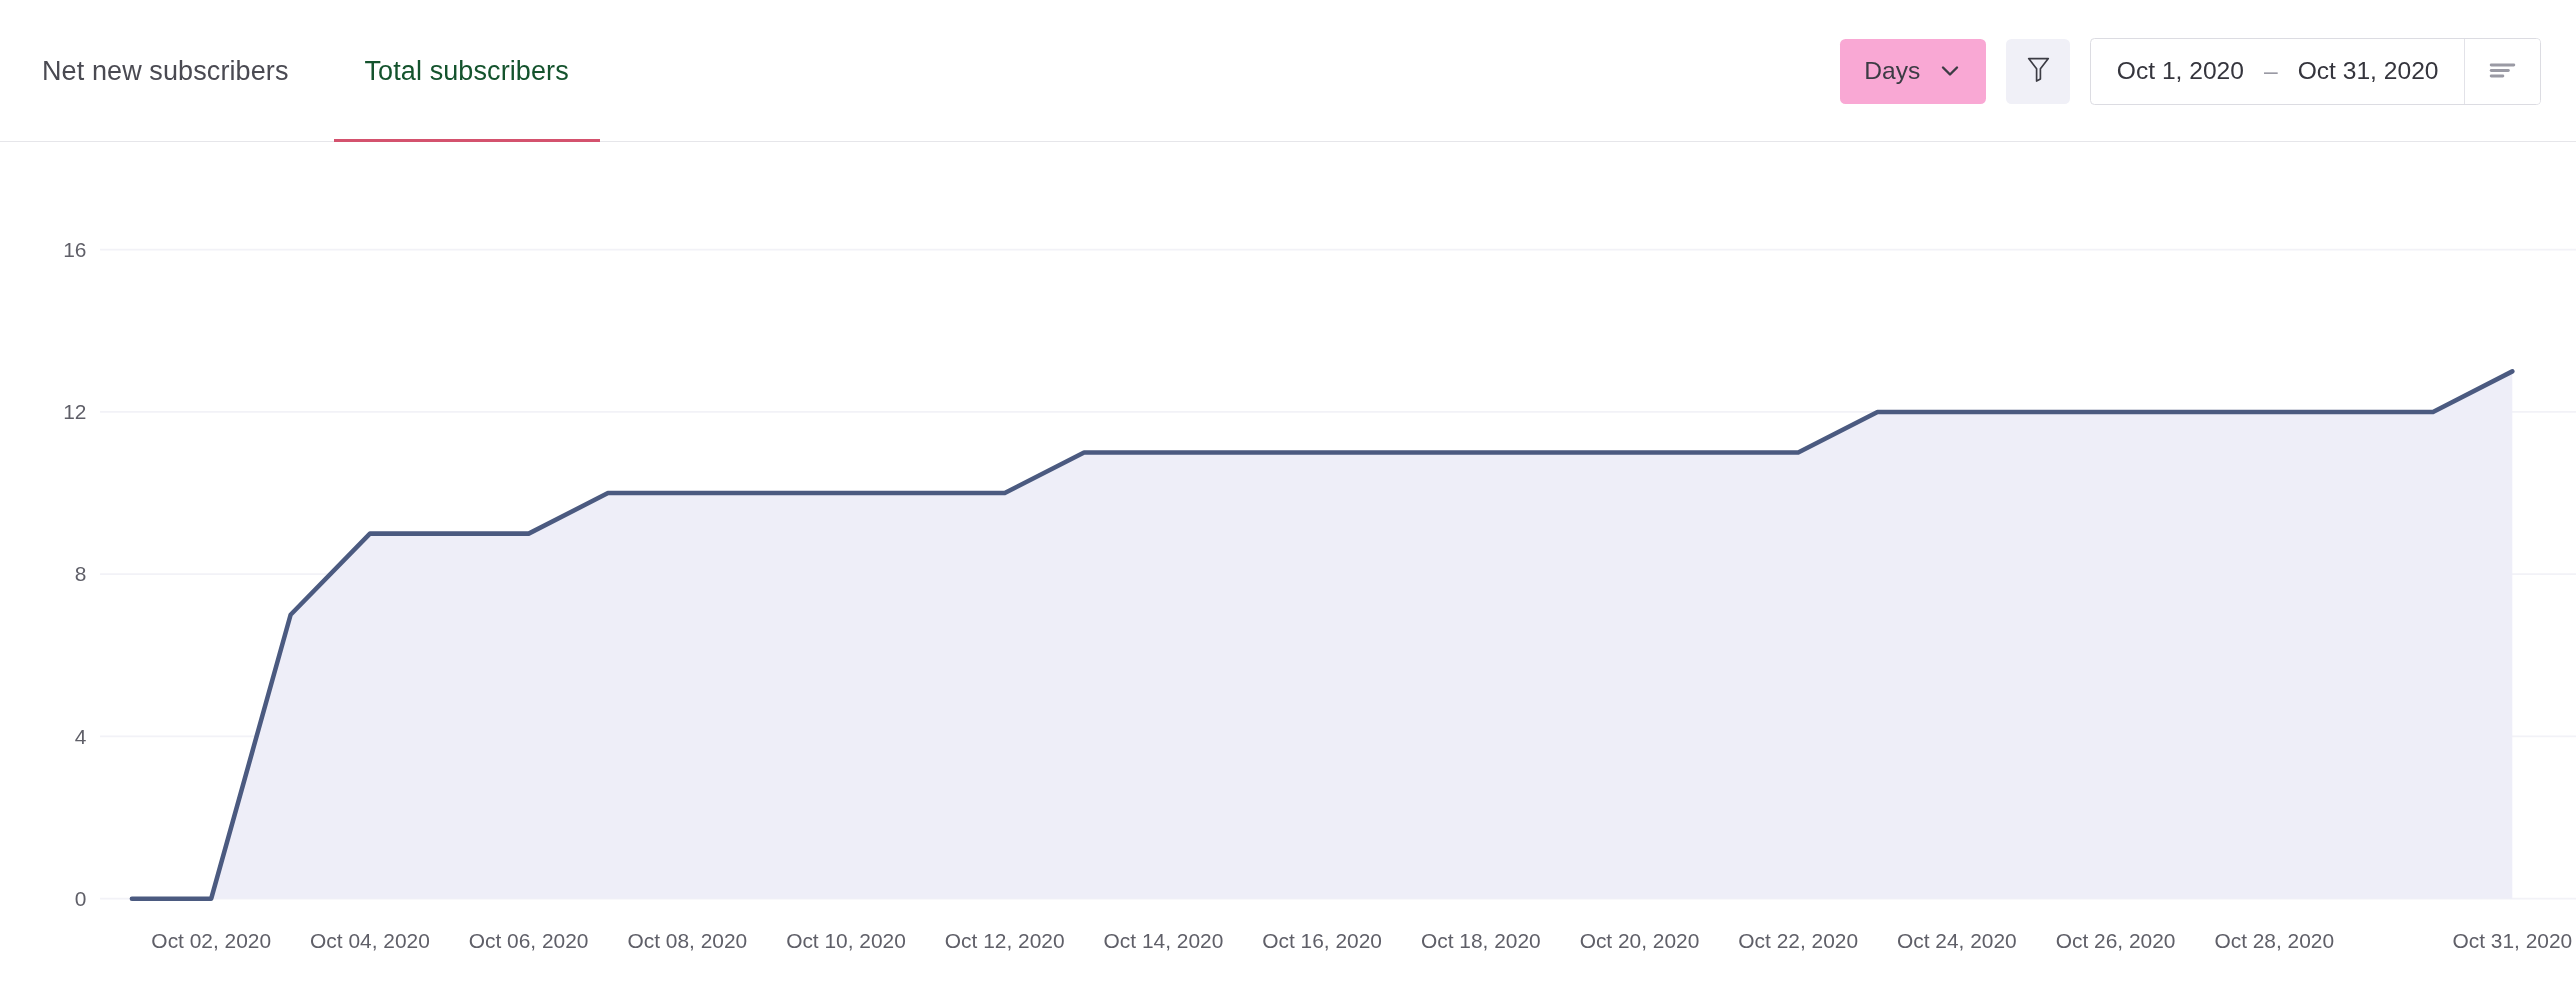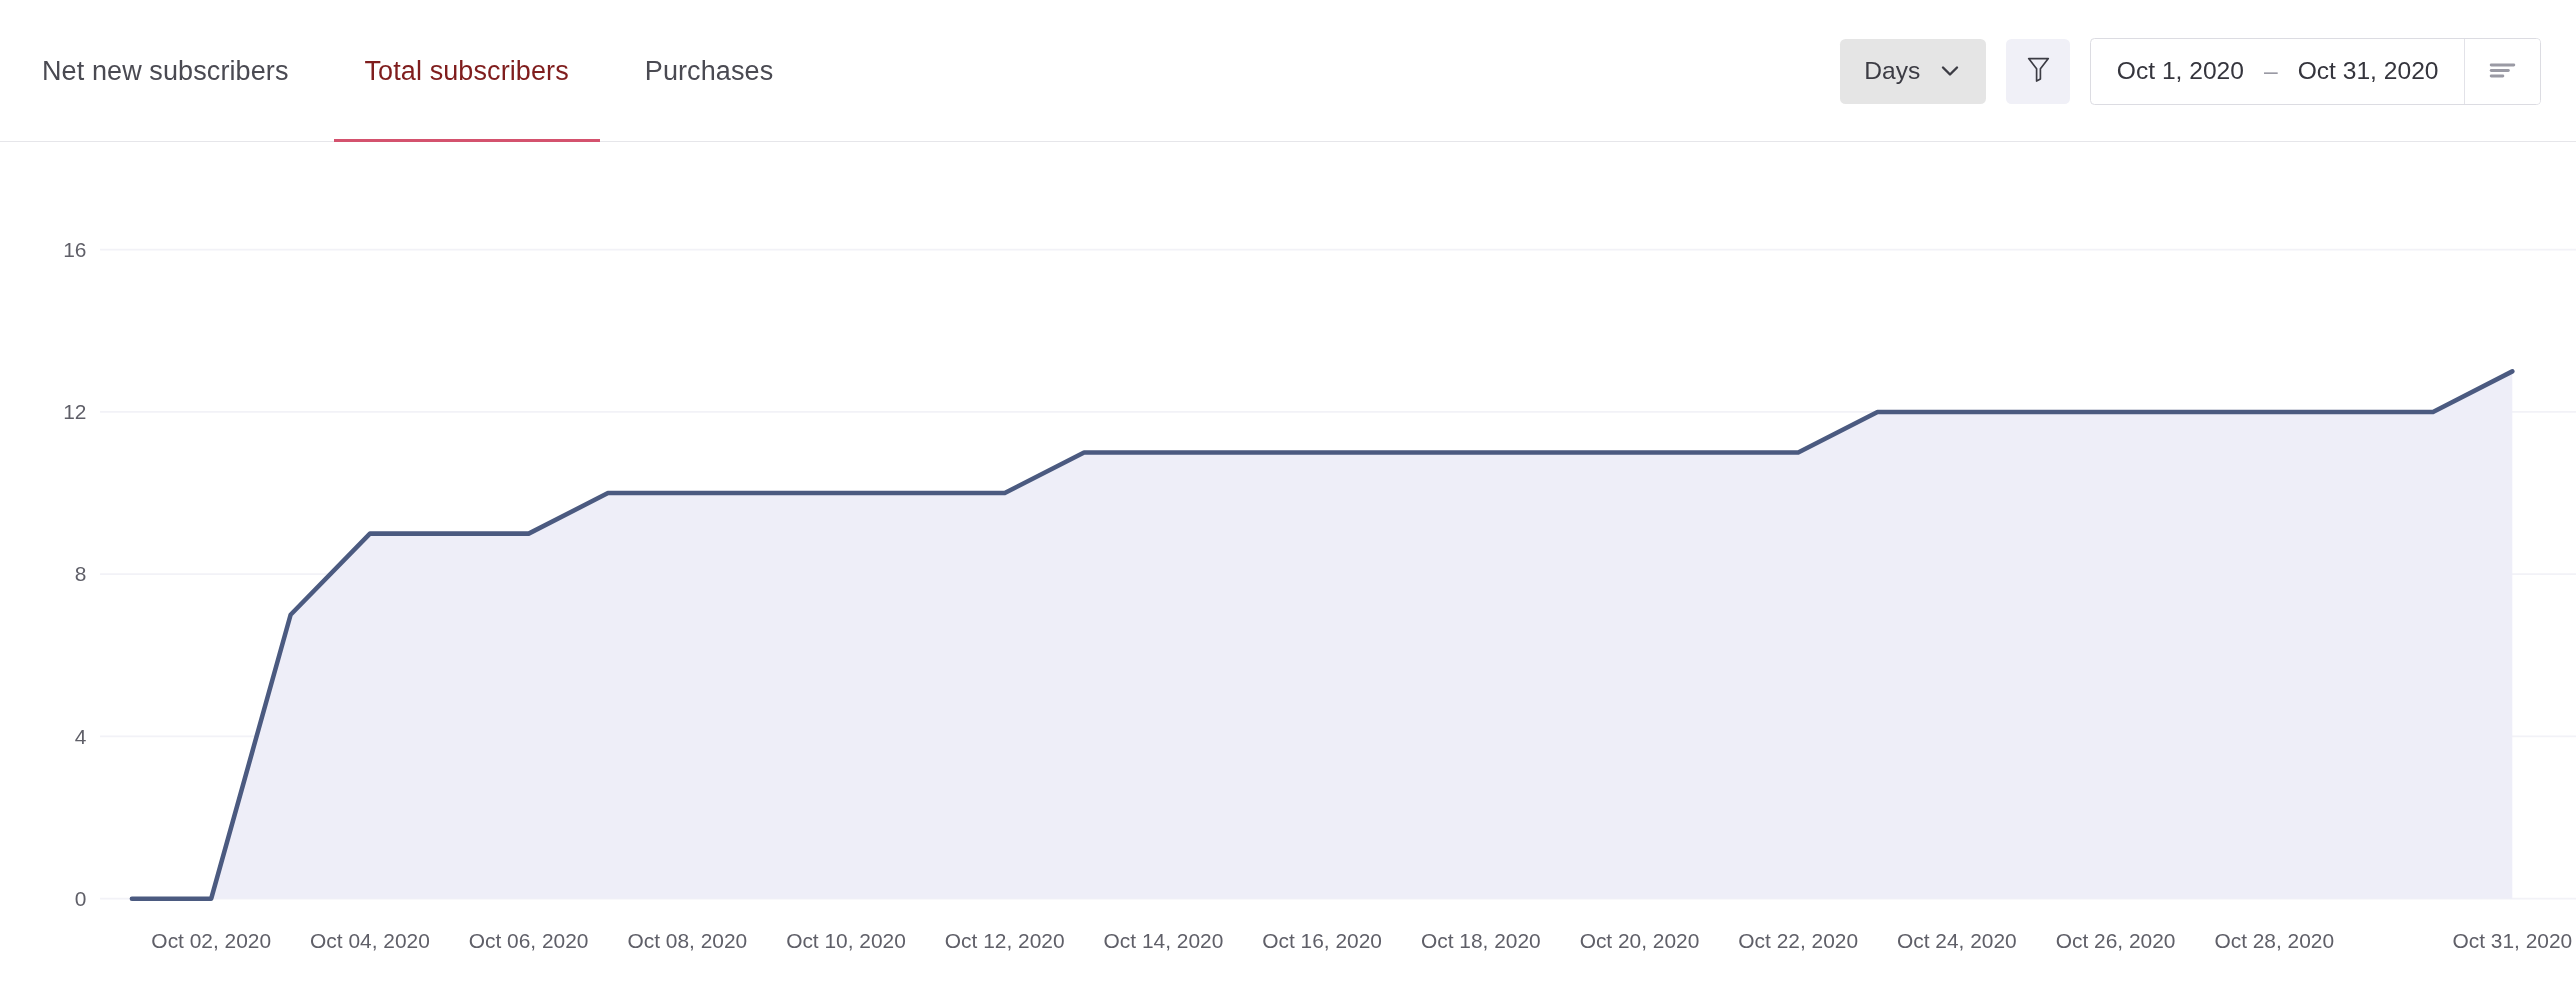--- a/index.html
+++ b/index.html
@@ -49,21 +49,21 @@
     letter-spacing: 0.1px;
     cursor: pointer;
     white-space: nowrap;
     background: transparent;
     border: none;
     font-family: inherit;
   }
   .tab:first-child { padding-left: 0; }
 
   .tab.active {
-    color: #7f1d1d;
+    color: #14532d;
   }
   .tab.active::after {
     content: "";
     position: absolute;
     left: 0;
     right: 0;
     bottom: -1.8px;
     height: 4.5px;
     background: #d4526e;
   }
@@ -74,21 +74,21 @@
     top: 0;
     height: 142px;
     display: flex;
     align-items: center;
     gap: 20px;
   }
 
   .days-select {
     height: 65px;
     min-width: 131px;
-    background: #e5e5e5;
+    background: #f9a8d4;
     border: none;
     border-radius: 5.5px;
     display: flex;
     align-items: center;
     justify-content: center;
     gap: 18px;
     padding: 0 24px;
     cursor: pointer;
   }
   .days-select .label {
@@ -193,23 +193,20 @@
 <div class="app">
 
   <div class="header">
 
     <div class="tabs">
       <button class="tab">
         <span>Net new subscribers</span>
       </button>
       <button class="tab active">
         <span>Total subscribers</span>
-      </button>
-      <button class="tab">
-        <span>Purchases</span>
       </button>
     </div>
 
     <div class="header-controls">
 
       <div class="days-select">
         <span class="label">Days</span>
         <span class="chev">
           <svg width="24" height="24" viewBox="0 0 24 24" fill="none">
             <path d="M5 8.5 L12 15.5 L19 8.5" stroke="#3c3c44" stroke-width="2.4" stroke-linecap="round" stroke-linejoin="round"></path>

